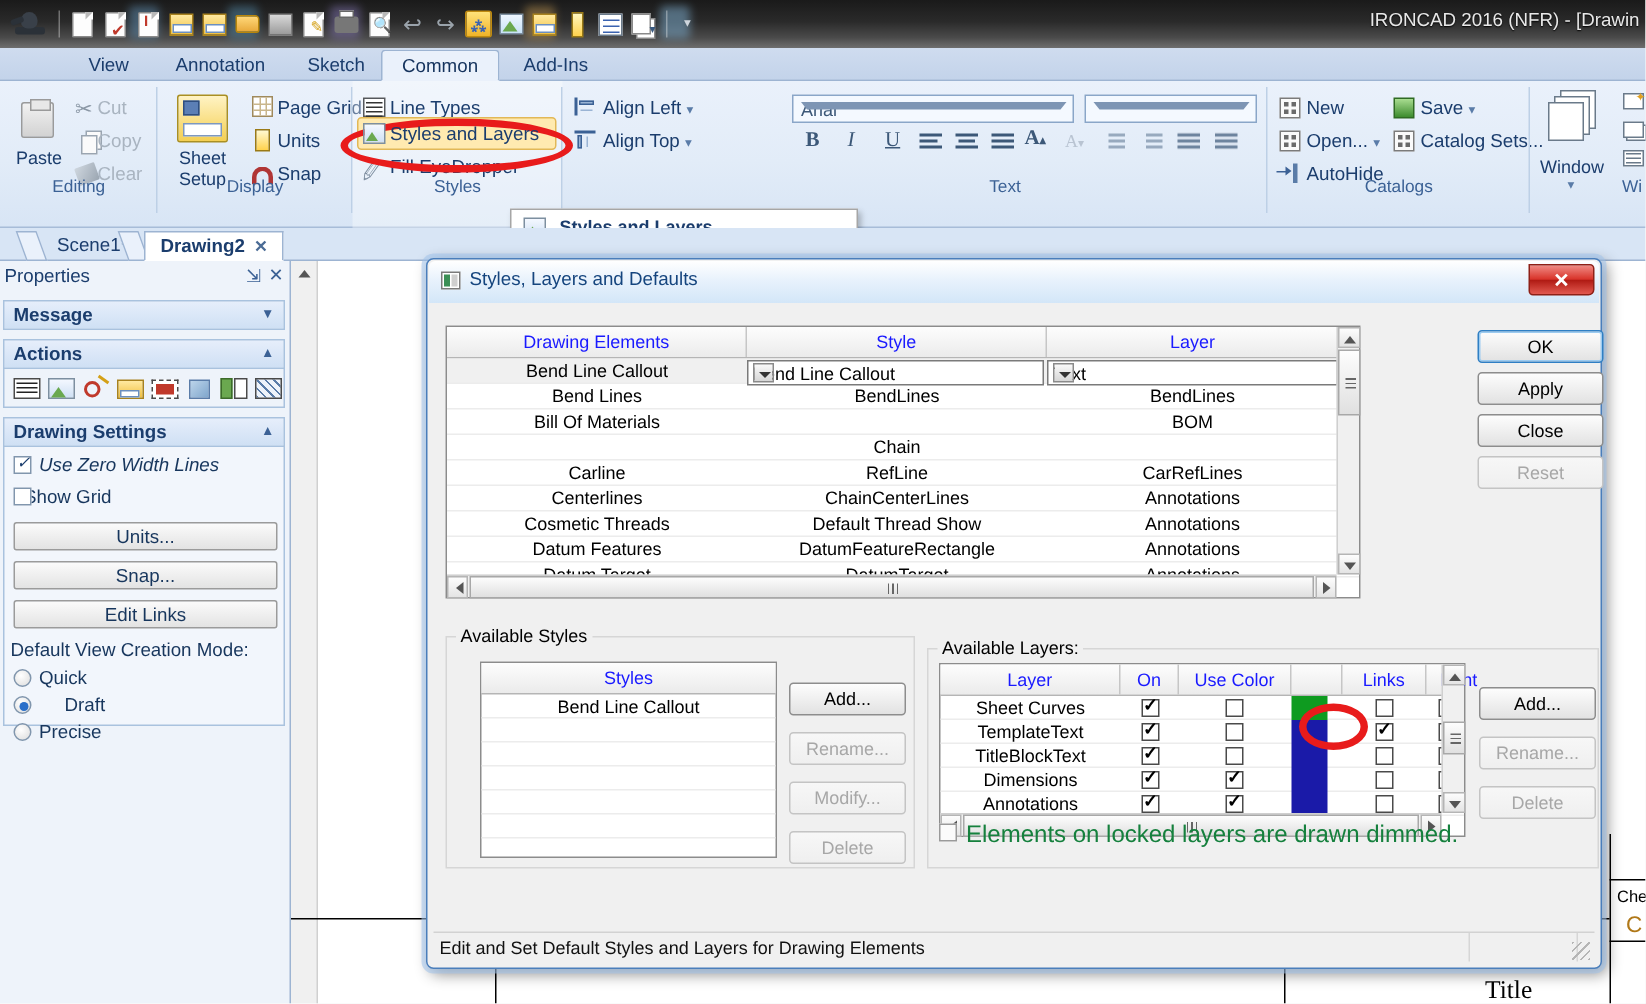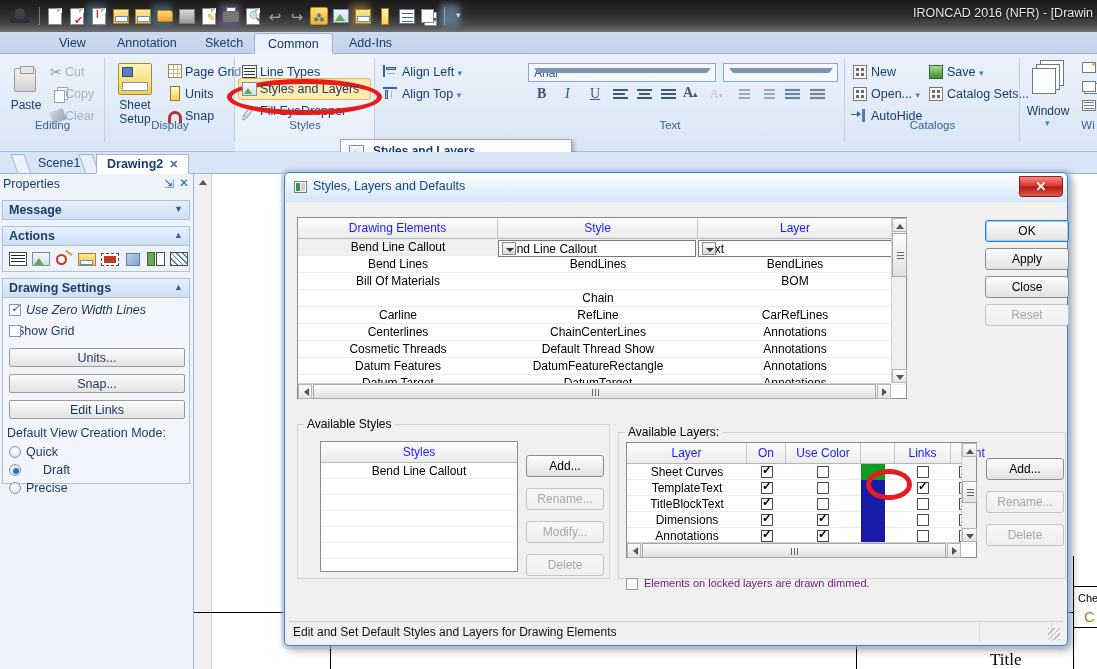--- a/index.html
+++ b/index.html
@@ -808,21 +808,21 @@
         <div class="sb-arrow" style="right:0;top:0;width:14px;height:15px;">
             <span class="tri r" style="left:4px;top:3px;"></span>
           </div>
       </div>
     </div>
 
     <div class="dbtn" style="left:700px;top:256px;width:78px;">Add...</div>
     <div class="dbtn dis" style="left:700px;top:289px;width:78px;">Rename...</div>
     <div class="dbtn dis" style="left:700px;top:322px;width:78px;">Delete</div>
 
-    <div style="position:absolute;left:340px;top:375px;font-size:11px;color:#701a75;">
+    <div style="position:absolute;left:340px;top:346px;font-size:16px;color:#15803d;">
       <span class="sm-cb" style="left:0;top:1px;"></span>
       <span style="margin-left:18px;display:inline-block;">Elements on locked layers are drawn dimmed.</span>
     </div>
 
     <div id="statusbar">
       <div class="sbt">Edit and Set Default Styles and Layers for Drawing Elements</div>
       <div class="sep" style="left:690px;"></div>
       <div class="sep" style="left:762px;"></div>
       <div class="grip"></div>
     </div>

